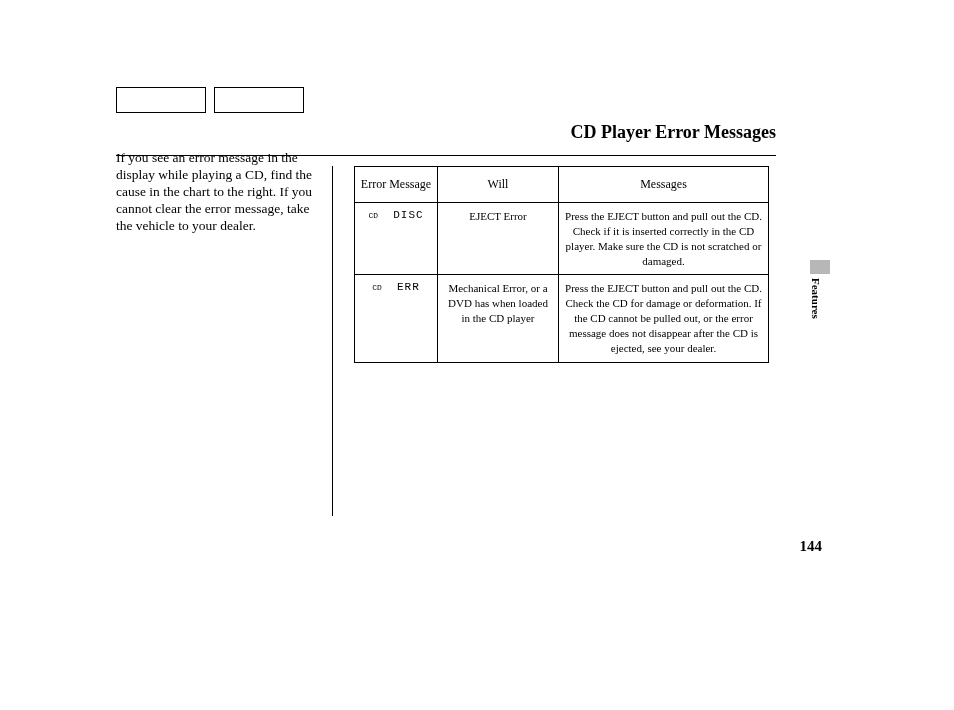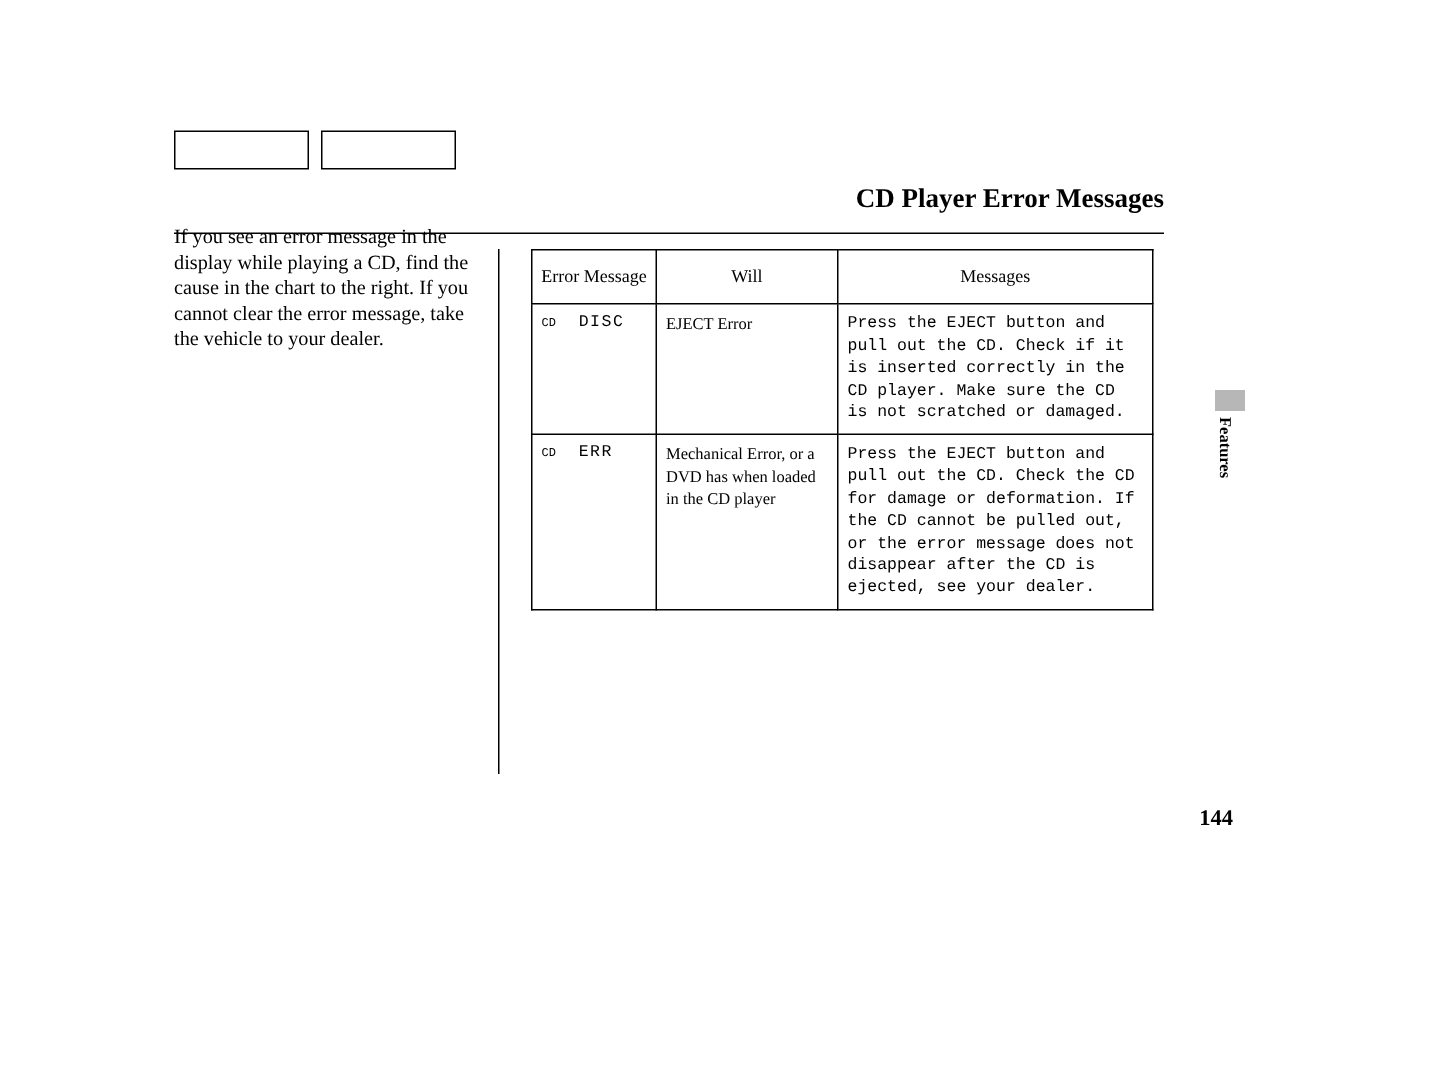--- a/index.html
+++ b/index.html
@@ -62,40 +62,40 @@
     left:340px;
     width:415px;
     border-collapse:collapse;
     font-size:11px;
     margin-left:14px;
   }
   table.err th, table.err td{
     border:1px solid #000;
     padding:6px 6px;
     vertical-align:top;
-    text-align:left;
+    text-align:center;
   }
   table.err th{
     font-weight:normal;
     text-align:center;
     font-size:12px;
     padding:10px 4px;
   }
   td.msg{
     width:70px;
     text-align:left;
     vertical-align:middle;
     font-family:"Courier New",monospace;
     font-size:11px;
     letter-spacing:1px;
     white-space:nowrap;
   }
   td.msg .cd{font-size:8px;letter-spacing:0;}
   td.cause{width:108px;font-size:11px;line-height:1.35;}
-  td.sol{font-size:11px;line-height:1.35;font-family:Liberation Mono, monospace;}
+  td.sol{font-size:11px;line-height:1.35;}
   .side-tab{
     position:absolute;
     right:124px;
     top:260px;
     width:20px;
     height:14px;
     background:#b7b7b7;
   }
   .side-label{
     position:absolute;

